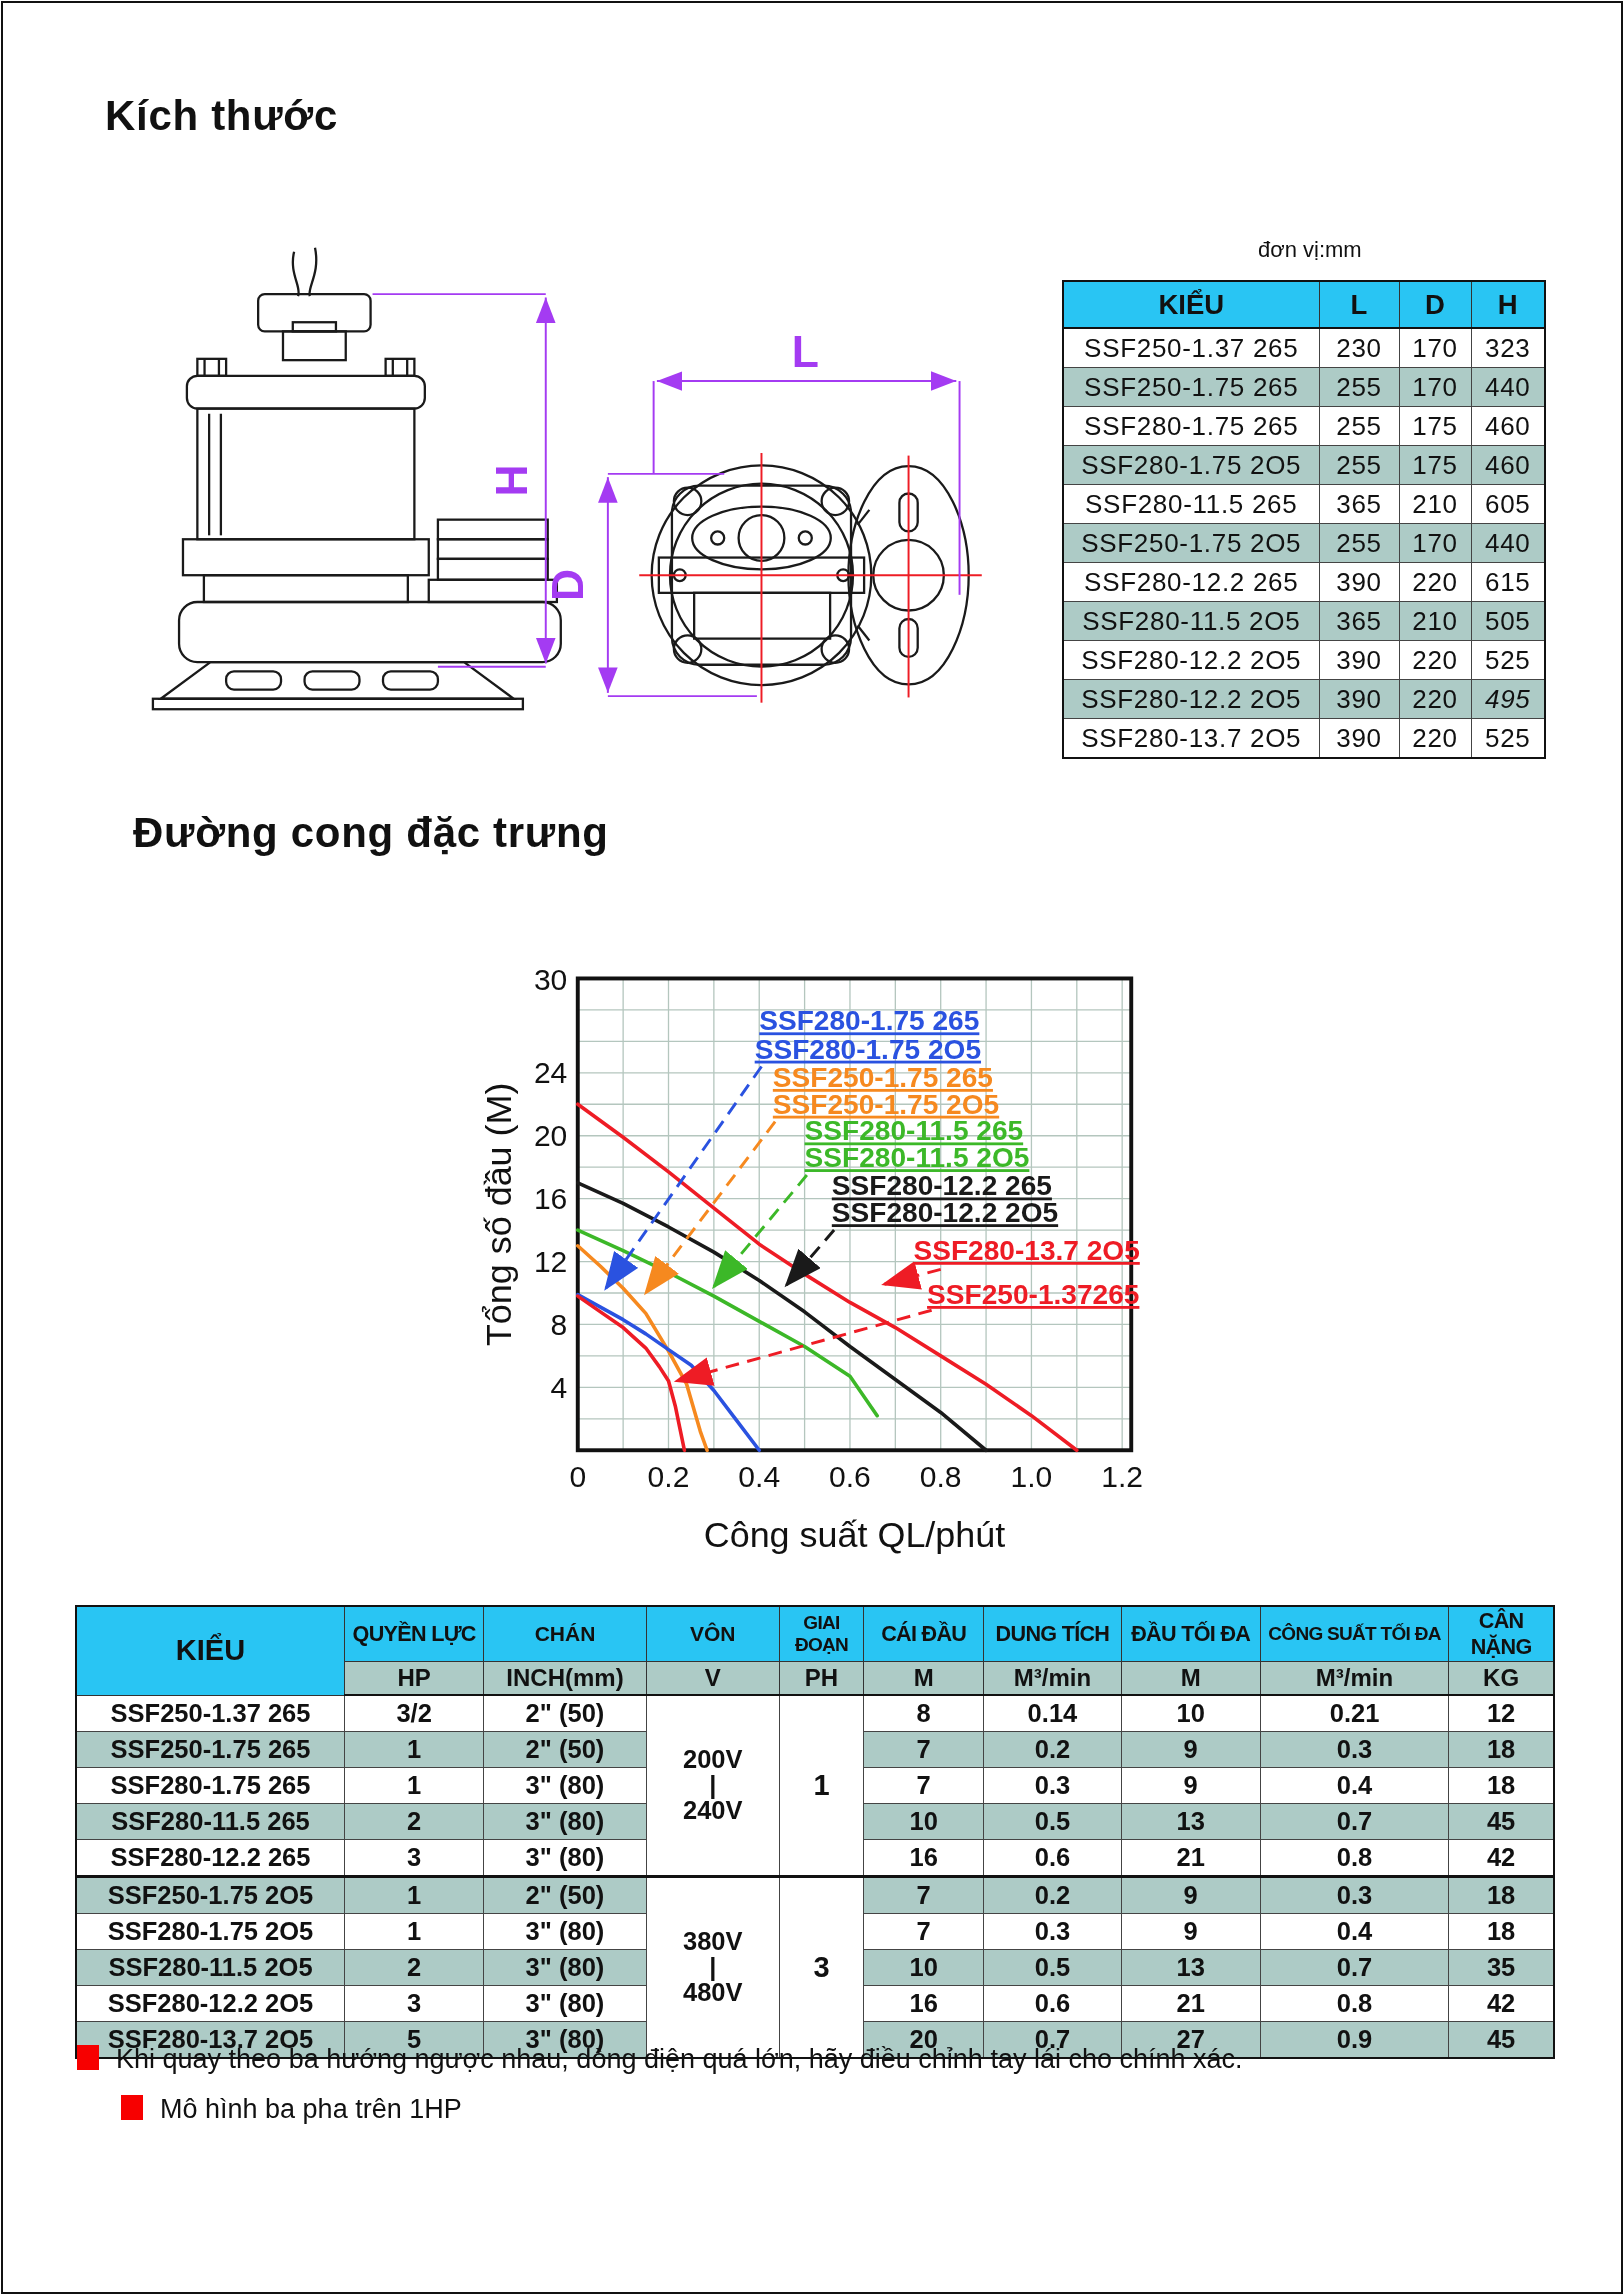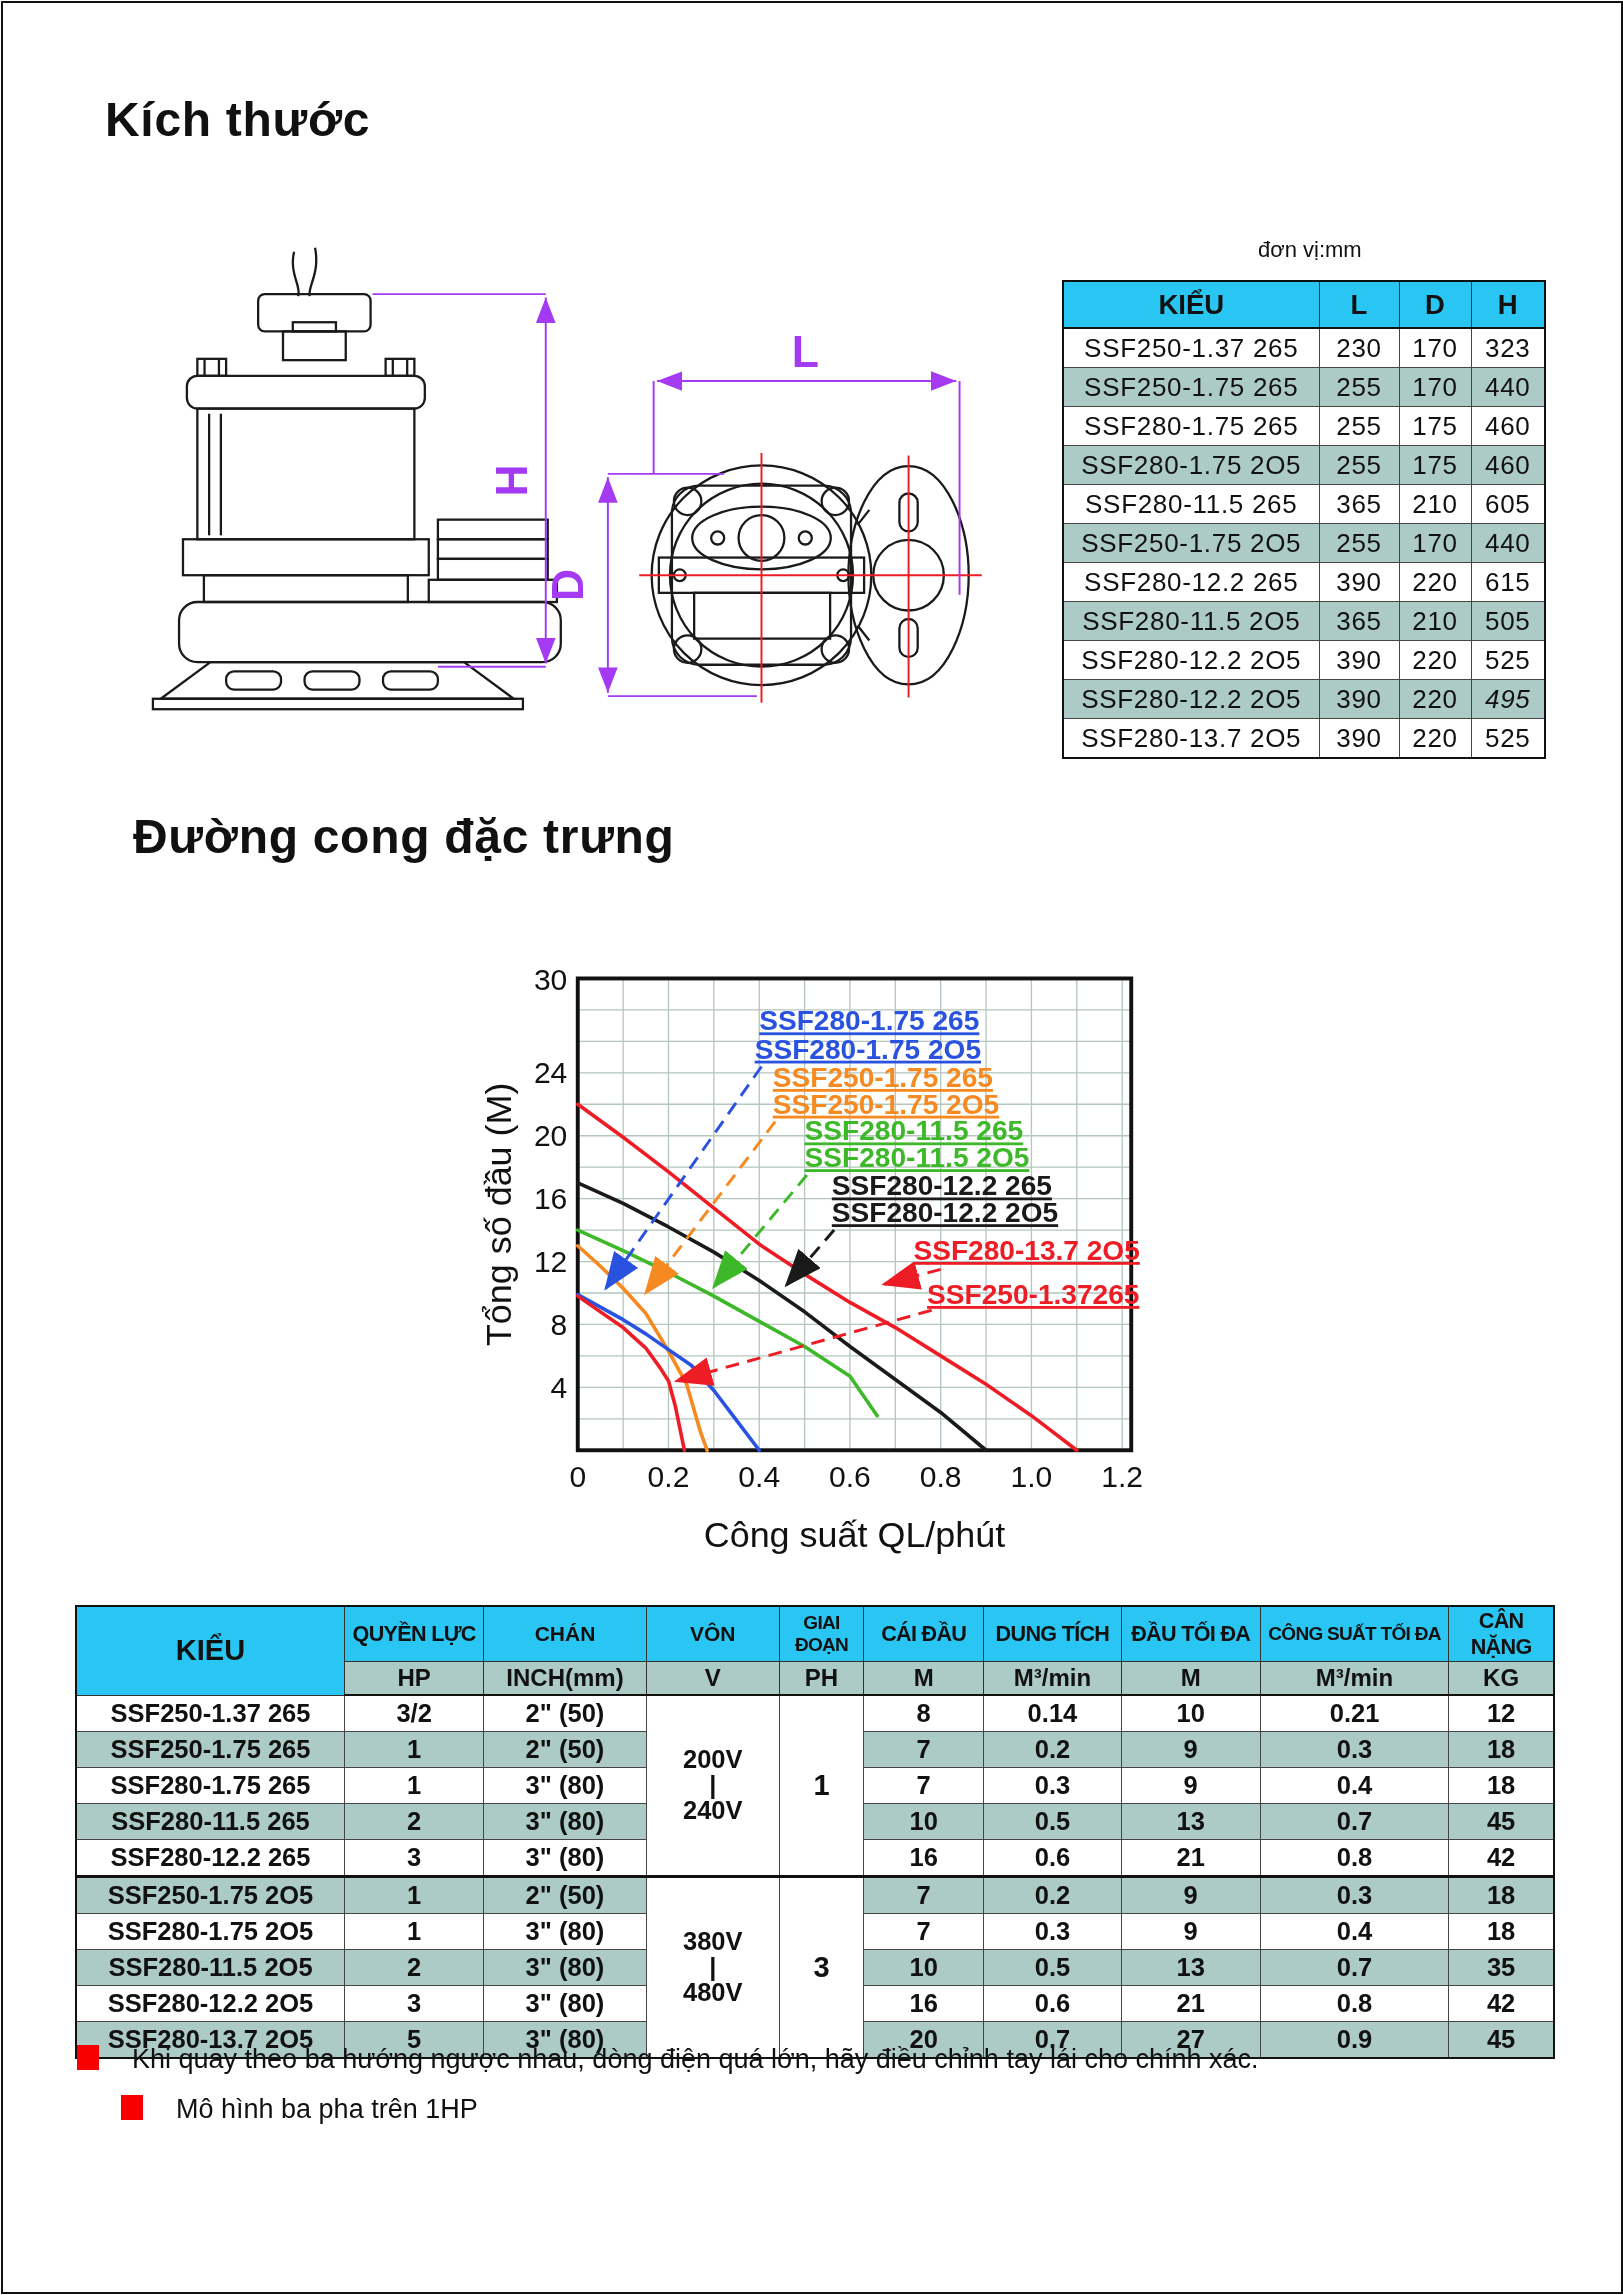--- a/index.html
+++ b/index.html
@@ -1,18 +1,18 @@
 <!DOCTYPE html>
 <html style="font-size:10.5px"><head>
 <meta charset="utf-8">
 <style>
   html,body{margin:0;padding:0;background:#fff;}
   body{width:1624px;height:2295px;position:relative;font-family:"Liberation Sans","DejaVu Sans",sans-serif;color:#111;}
   .page-frame{position:absolute;left:1.3px;top:1.3px;right:1.3px;bottom:1.3px;border:2.6px solid #111;pointer-events:none;}
-  .sec-title{position:absolute;font-size:48px;font-weight:bold;letter-spacing:0.7px;}
+  .sec-title{position:absolute;font-size:42px;font-weight:bold;letter-spacing:0.7px;}
   .unit-label{position:absolute;font-size:22px;}
   
   table{border-collapse:collapse;table-layout:fixed;}
   .dim-table{position:absolute;left:1062px;top:280px;width:482px;border:2px solid #111;}
   .dim-table th{background:#29c5f3;font-size:27.5px;font-weight:bold;height:43px;border:1.3px solid #333;border-bottom:2px solid #111;}
   .dim-table td{font-size:26px;height:36px;text-align:center;border:1.3px solid #444;letter-spacing:0.7px;white-space:nowrap;}
   .spec-table{position:absolute;left:75px;top:1605px;width:1480px;border:2.6px solid #111;}
   .spec-table th{border:1.3px solid #333;font-weight:bold;}
   .spec-table .h1{background:#29c5f3;height:43px;font-size:21px;}
   .spec-table .h1.sm{font-size:19px;letter-spacing:-0.7px;}
@@ -20,21 +20,21 @@
   .spec-table .h2{background:#adcbc6;height:30px;font-size:24px;border-bottom:2.6px solid #111;text-align:center;}
   .spec-table td{border:1.3px solid #444;font-size:25.5px;font-weight:bold;text-align:center;height:33px;white-space:nowrap;}
   .w{background:#ffffff;}
   .t{background:#adcbc6;}
   .ital{font-style:italic;}
   .grp{border-top:3.3px solid #111 !important;}
   .vcell{line-height:1.0;}
   .vcell .vb{display:block;font-weight:bold;}
   .pcell{font-size:29px !important;}
   
-  .note{position:absolute;left:77px;display:flex;align-items:flex-start;gap:16px;}
+  .note{position:absolute;left:77px;display:flex;align-items:flex-start;}
   .note .sq{width:22px;height:25px;background:#f70000;display:inline-block;margin-right:17px;flex:0 0 auto;}
   .note .txt{font-size:27px;line-height:1.0;padding-top:1.3px;}
   
   svg text{font-family:"Liberation Sans","DejaVu Sans",sans-serif;}
   .drawing{position:absolute;left:98px;top:245px;}
   .chart{position:absolute;left:451px;top:902px;}
 </style>
 </head>
 <body>
 

